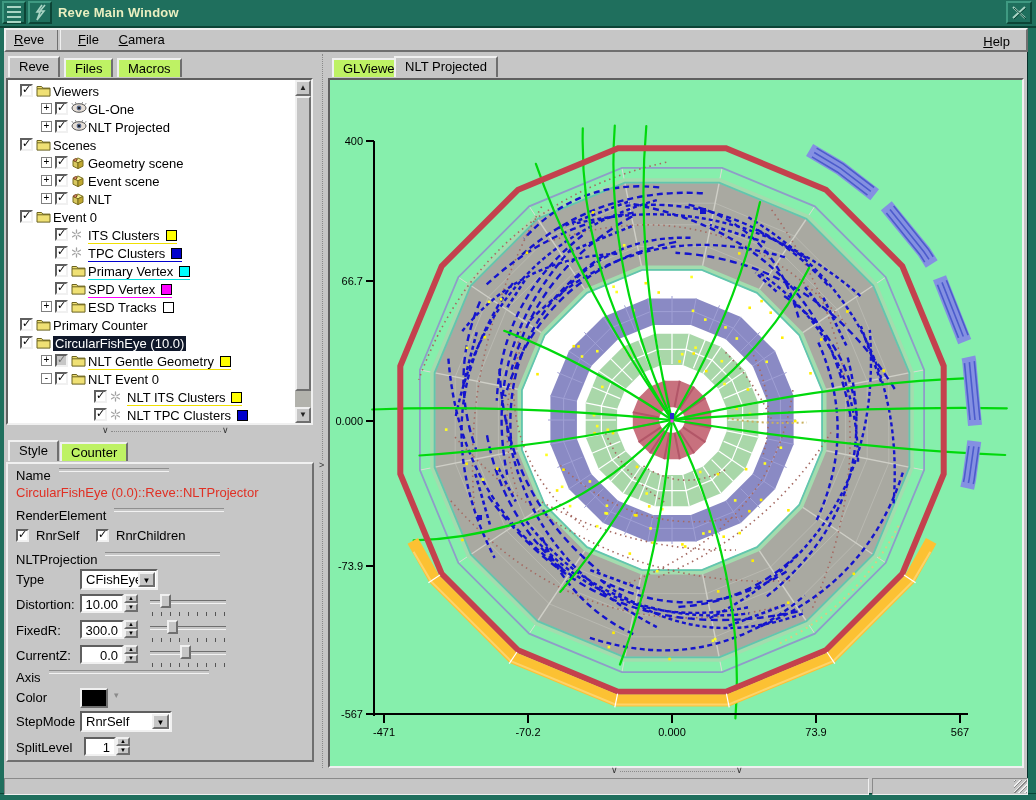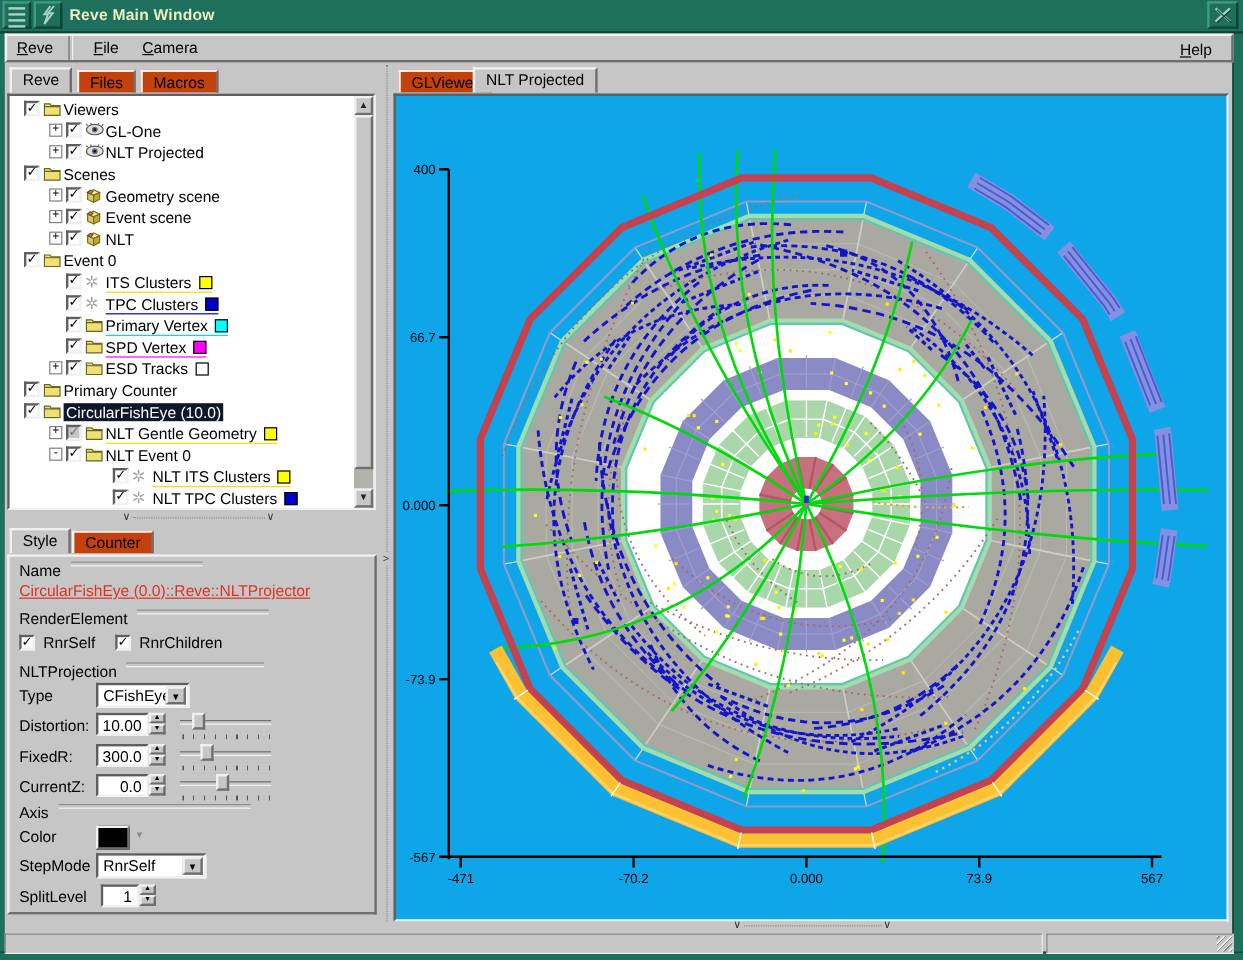--- a/index.html
+++ b/index.html
@@ -20,21 +20,21 @@
   #menubar{position:absolute;left:4px;top:28px;width:1024px;height:24px;background:#c6c6c6;
            border:2px solid;border-color:#f0f0f0 #6f6f6f #6f6f6f #f0f0f0;box-sizing:border-box;}
   .menu-item{display:inline-block;padding:2px 8px;cursor:default;}
   .menu-item::first-letter{text-decoration:underline;}
   #menu-sep{position:absolute;left:51px;top:0;width:2px;height:20px;border-left:1px solid #6f6f6f;border-right:1px solid #f0f0f0;}
   #menu-help{position:absolute;right:8px;top:2px;}
   #menu-help::first-letter{text-decoration:underline;}
   
   .tab{position:absolute;height:21px;background:#c6c6c6;border:2px solid;box-sizing:border-box;
        border-color:#f0f0f0 #6f6f6f #c6c6c6 #f0f0f0;padding:1px 9px 0 9px;border-bottom:none;}
-  .tab.inactive{height:19px;top:2px;background:#c2410c;}
+  .tab.inactive{height:19px;top:2px;background:#bef264;}
   
   #tree-box{position:absolute;left:6px;top:78px;width:307px;height:347px;background:#fff;
             border:2px solid;border-color:#5f5f5f #f0f0f0 #f0f0f0 #5f5f5f;box-sizing:border-box;}
   #tree-rows{position:absolute;left:0;top:0;width:285px;height:100%;overflow:hidden;}
   .trow{position:absolute;height:18px;width:100%;white-space:nowrap;}
   .cb{position:absolute;width:13px;height:13px;background:#fff;top:1px;
       border:2px solid;border-color:#5f5f5f #f0f0f0 #f0f0f0 #5f5f5f;box-sizing:border-box;}
   .cb .mark{position:absolute;left:0px;top:-3px;font-size:11px;font-weight:bold;}
   .cb.dis{background:#c6c6c6;}
   .cb.dis .mark{color:#707070;}
@@ -56,21 +56,21 @@
   .hsplit .dots{position:absolute;top:3px;border-top:1px dotted #8a8a8a;}
   .chev{position:absolute;top:-3px;font-size:9px;color:#333;}
   #vsplit{position:absolute;left:318px;top:54px;width:9px;height:714px;}
   #vsplit .dots{position:absolute;left:4px;top:0;height:100%;border-left:1px dotted #8a8a8a;}
   #vsplit .chev{top:406px;left:1px;background:#c6c6c6;}
   
   #style-box{position:absolute;left:6px;top:462px;width:308px;height:300px;background:#c6c6c6;
              border:2px solid;border-color:#f0f0f0 #6f6f6f #6f6f6f #f0f0f0;box-sizing:border-box;}
   .sec{position:absolute;left:8px;right:14px;display:flex;}
   .sec .sline{flex:1;margin-left:8px;height:2px;border-top:1px solid #8f8f8f;border-bottom:1px solid #f2f2f2;}
-  #name-value{position:absolute;left:8px;color:#e03024;text-decoration:underline;}
+  #name-value{position:absolute;left:8px;color:#e03024;}
   .lab{position:absolute;left:8px;}
   .field{position:absolute;background:#fff;border:2px solid;border-color:#5f5f5f #f0f0f0 #f0f0f0 #5f5f5f;
          box-sizing:border-box;font-size:13px;}
   .combo .txt{position:absolute;left:4px;top:1px;}
   .combo .btn{position:absolute;right:1px;top:1px;bottom:1px;width:17px;background:#c6c6c6;
               border:2px solid;border-color:#f0f0f0 #6f6f6f #6f6f6f #f0f0f0;box-sizing:border-box;
               font-size:8px;text-align:center;line-height:13px;}
   .spin .num{position:absolute;right:4px;top:1px;}
   .spin-btns{position:absolute;width:14px;}
   .spin-btns div{position:absolute;left:0;width:14px;height:9px;background:#c6c6c6;
@@ -78,21 +78,21 @@
               font-size:6px;line-height:5px;text-align:center;}
   .slider{position:absolute;width:76px;}
   .slider .track{position:absolute;left:0;right:0;top:6px;height:2px;border-top:1px solid #6f6f6f;border-bottom:1px solid #f2f2f2;}
   .slider .thumb{position:absolute;top:0;width:11px;height:14px;background:#c6c6c6;
               border:2px solid;border-color:#f0f0f0 #6f6f6f #6f6f6f #f0f0f0;box-sizing:border-box;}
   .slider .ticks{position:absolute;left:2px;right:0;top:18px;height:4px;
               background:repeating-linear-gradient(90deg,#555 0 1px,transparent 1px 9px);}
   .swatch{position:absolute;width:24px;height:16px;background:#000;
           border:2px solid;border-color:#f0f0f0 #6f6f6f #6f6f6f #f0f0f0;}
   
-  #canvas{position:absolute;left:330px;top:80px;width:692px;height:686px;background:#0ea5e9;
+  #canvas{position:absolute;left:330px;top:80px;width:692px;height:686px;background:#86efac;
           border:2px solid;border-color:#5f5f5f #f0f0f0 #f0f0f0 #5f5f5f;box-sizing:content-box;margin:-2px;}
   #statusbar-l{position:absolute;left:4px;top:778px;width:863px;height:15px;background:#c6c6c6;
           border:1px solid;border-color:#8a8a8a #f0f0f0 #f0f0f0 #8a8a8a;}
   #statusbar-r{position:absolute;left:872px;top:778px;width:154px;height:15px;background:#c6c6c6;
           border:1px solid;border-color:#8a8a8a #f0f0f0 #f0f0f0 #8a8a8a;}
   #grip{position:absolute;right:9px;bottom:7px;width:13px;height:13px;
         background:repeating-linear-gradient(135deg,#f0f0f0 0 1px,#8a8a8a 1px 2px,#c6c6c6 2px 4px);}
 </style>
 </head>
 <body>

